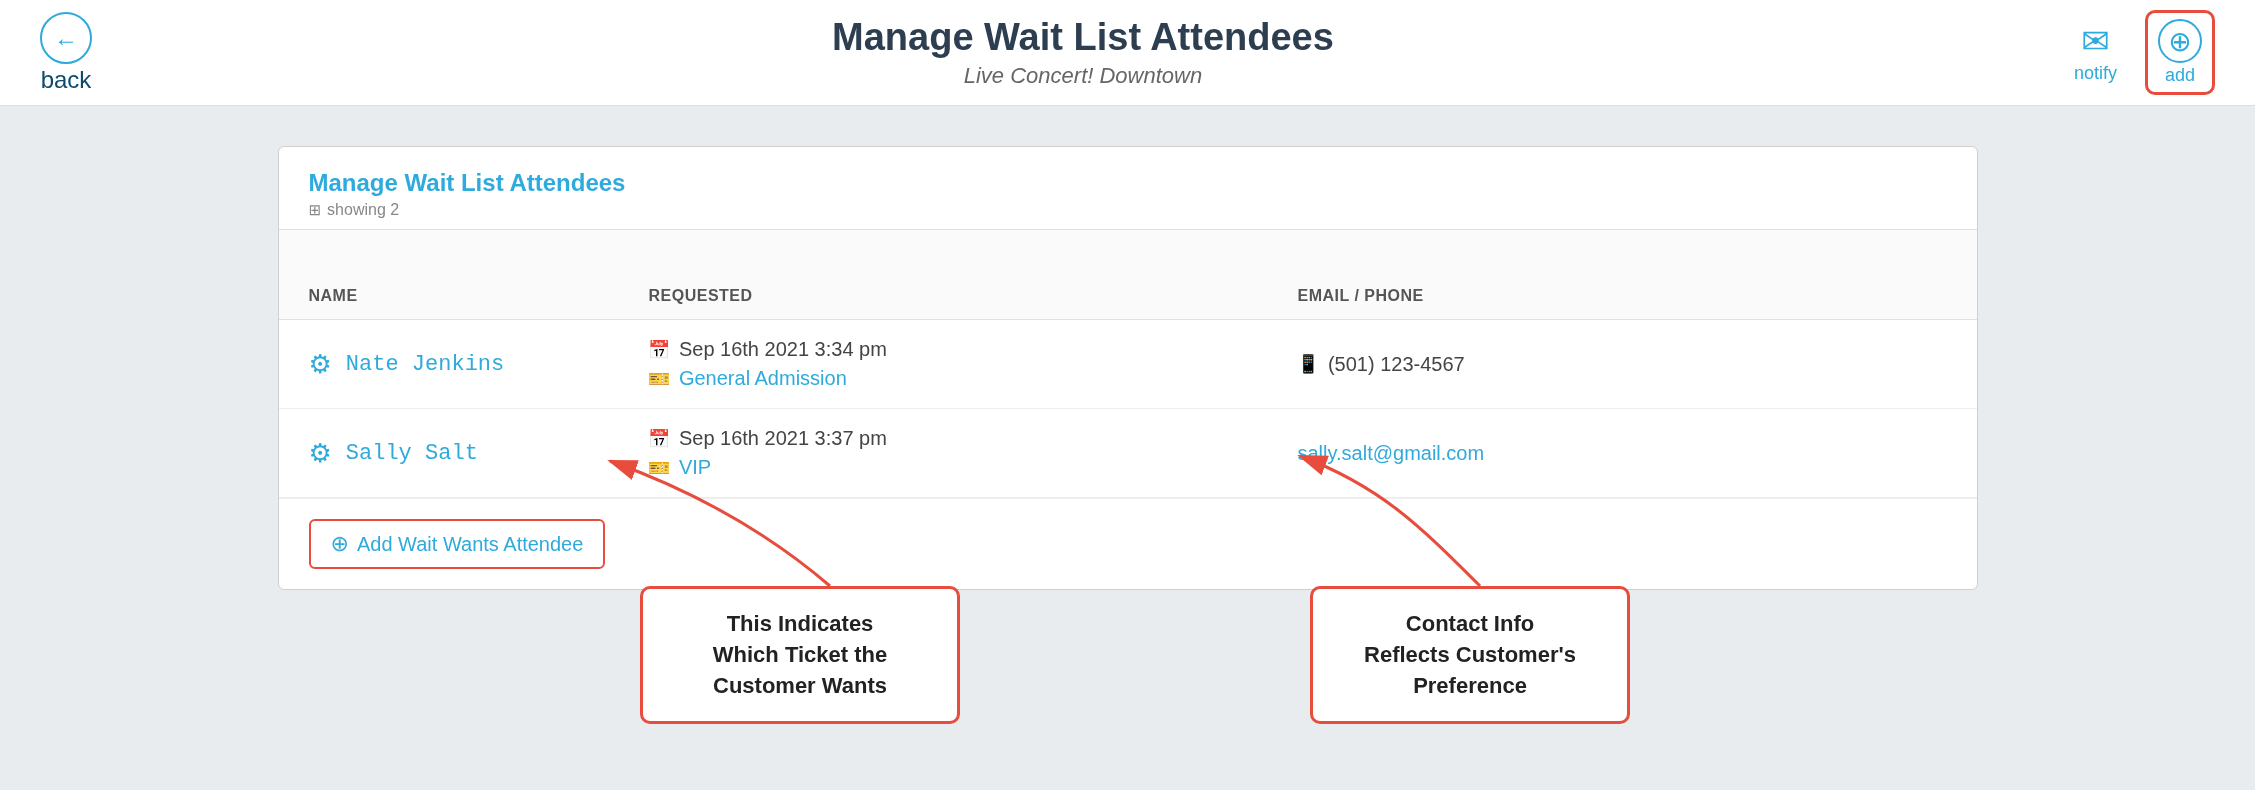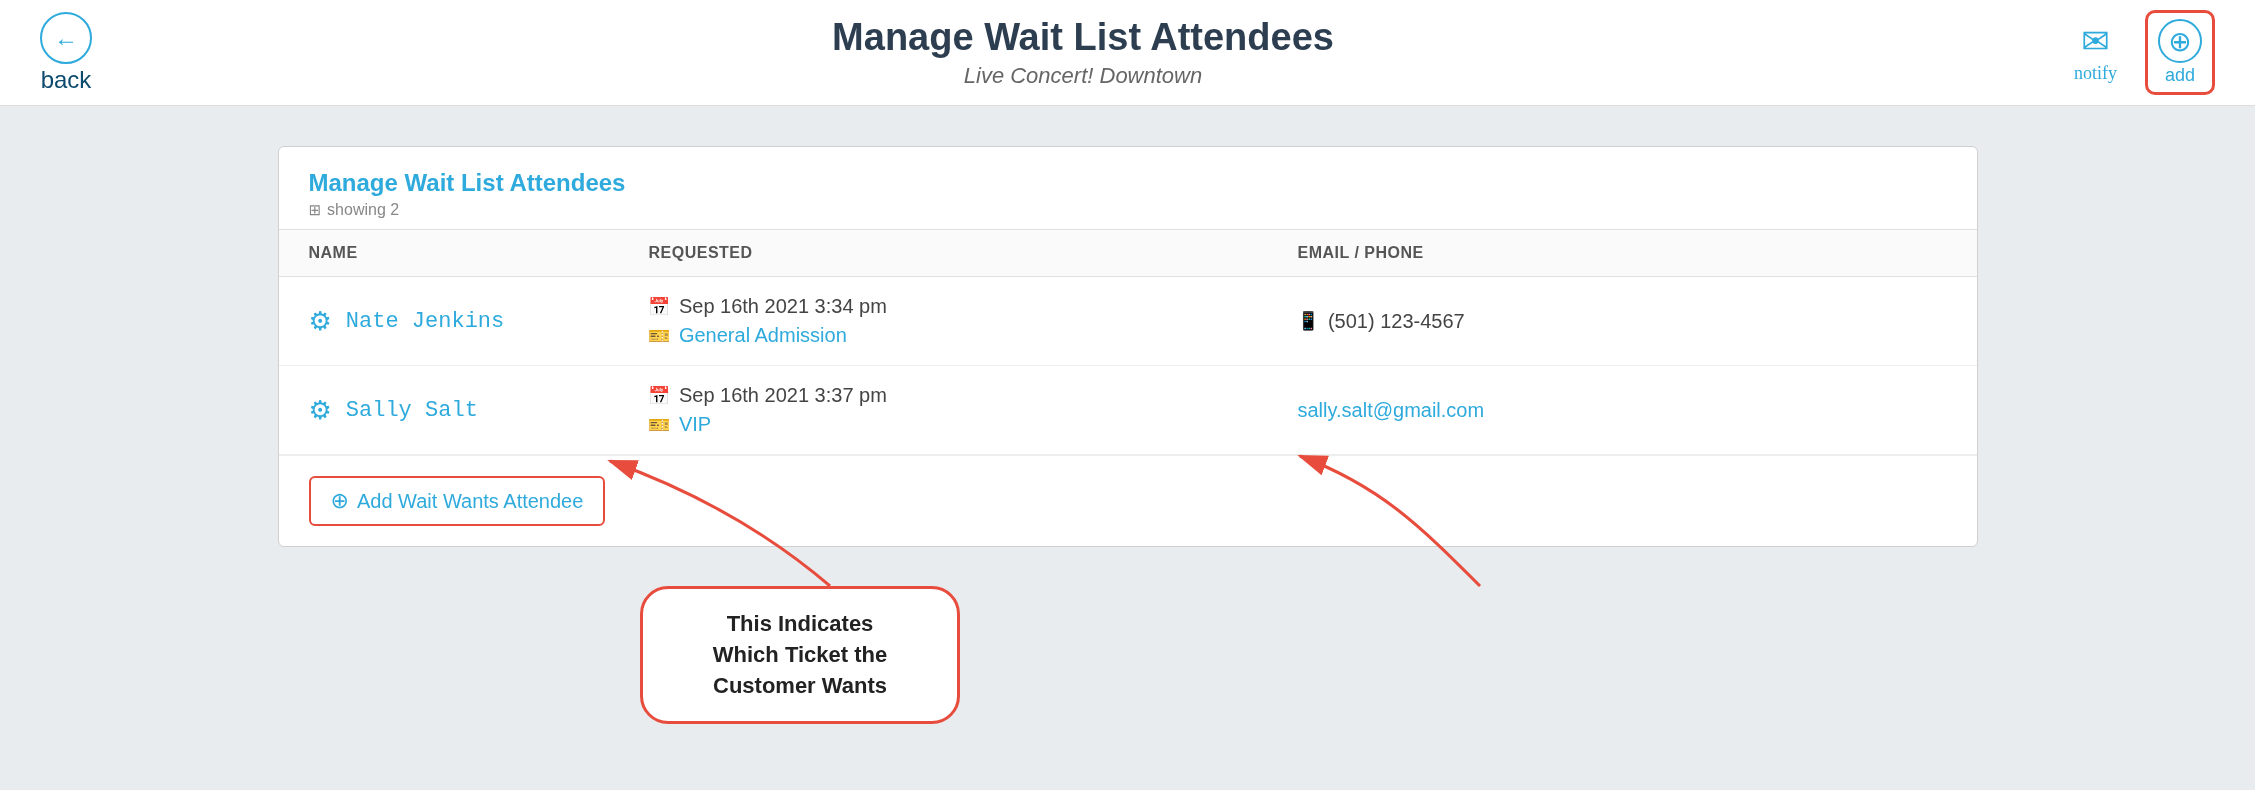--- a/index.html
+++ b/index.html
@@ -72,21 +72,20 @@
       color: #2eaadc;
     }
     .notify-icon {
       font-size: 34px;
       color: #2eaadc;
     }
     .notify-label {
       font-size: 18px;
       color: #2eaadc;
       margin-top: 2px;
-      font-family: Liberation Serif, serif;
     }
     .add-btn-outer {
       border: 3px solid #e74c3c;
       border-radius: 10px;
       padding: 6px 10px;
       display: flex;
       flex-direction: column;
       align-items: center;
       cursor: pointer;
     }
@@ -150,20 +149,21 @@
       padding: 14px 30px;
       border-bottom: 1px solid #e0e0e0;
       background: #fafafa;
     }
     .col-header {
       font-size: 16px;
       font-weight: 700;
       color: #555;
       letter-spacing: 0.5px;
       text-transform: uppercase;
+      margin-top: 43px;
     }
 
     
     .data-row {
       display: grid;
       grid-template-columns: 340px 1fr 1fr;
       padding: 18px 30px;
       border-bottom: 1px solid #eee;
       align-items: center;
     }
@@ -262,21 +262,21 @@
       width: 100%;
       height: 100%;
       pointer-events: none;
     }
 
     
     .callout-bubble {
       position: absolute;
       background: #fff;
       border: 3px solid #e74c3c;
-      border-radius: 28px;
+      border-radius: 10px;
       padding: 20px 30px;
       text-align: center;
       font-size: 22px;
       font-weight: 700;
       color: #222;
       line-height: 1.4;
       max-width: 320px;
     }
 
     
@@ -394,15 +394,18 @@
 
       <path d="M 830 480 C 760 420, 680 380, 610 355" stroke="#e74c3c" stroke-width="3" fill="none" marker-end="url(#arrowhead1)"></path>
 
       <path d="M 1480 480 C 1420 420, 1380 380, 1300 350" stroke="#e74c3c" stroke-width="3" fill="none" marker-end="url(#arrowhead2)"></path>
     </svg>
 
     <div class="callout-bubble" style="left: 640px; top: 480px; width: 340px;">
       <span>This Indicates<br>Which Ticket the<br>Customer Wants</span>
     </div>
 
+    <div class="callout-bubble" style="left: 1310px; top: 480px; width: 340px;">
+      <span>Contact Info<br>Reflects Customer's<br>Preference</span>
+    </div>
 
   </div>
 </div>
 
 </body></html>

